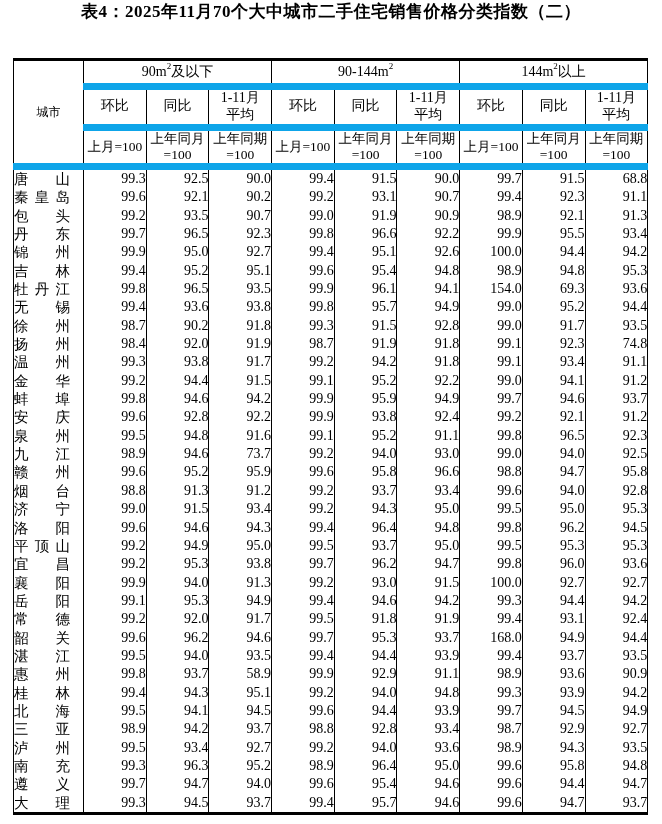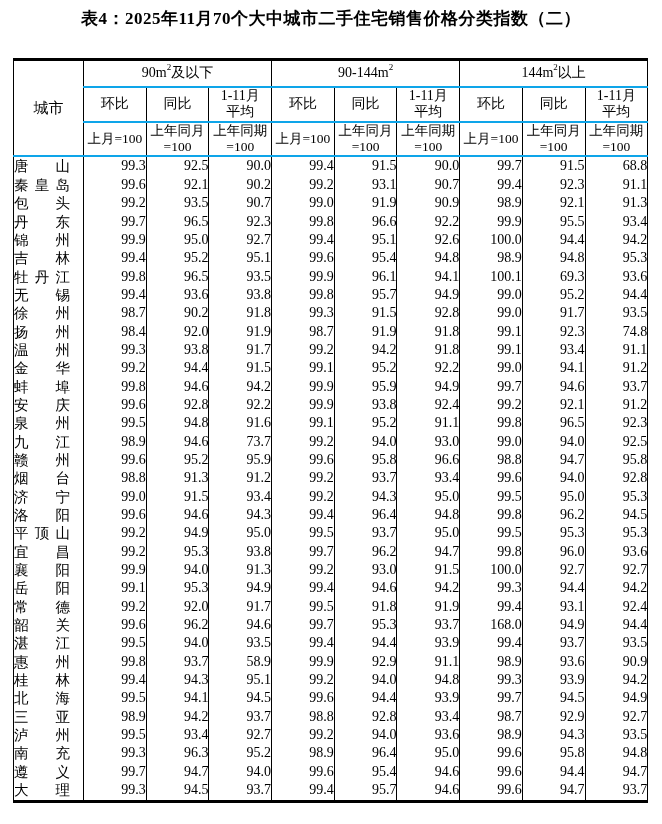--- a/index.html
+++ b/index.html
@@ -11,21 +11,21 @@
     position: relative;
     width: 662px;
     height: 824px;
     background: #ffffff;
     overflow: hidden;
     font-family: "Liberation Serif", "DejaVu Serif", serif;
     color: #000000;
   }
   .title {
     margin: 0;
-    padding-top: 7px;
+    padding-top: 0;
     text-align: center;
     font-size: 17px;
     font-weight: bold;
     letter-spacing: 0.5px;
     color: #000000;
     font-family: "Liberation Serif", "DejaVu Serif", serif;
   }
   table.price-table {
     position: absolute;
     left: 13px;
@@ -41,28 +41,28 @@
   table.price-table th,
   table.price-table td {
     border-left: 1px solid #000000;
     border-right: 1px solid #000000;
     padding: 0;
     font-weight: normal;
     color: #000000;
     box-sizing: border-box;
   }
   thead th {
-    border-bottom: 2px solid #0ea5e9;
+    border-bottom: 7px solid #0ea5e9;
     text-align: center;
     vertical-align: middle;
     font-size: 14px;
     line-height: 1.2;
     white-space: pre-line;
   }
-  th.city-h   { font-size: 15px; }
+  th.city-h   { font-size: 12px; }
   th.group-h  { height: 27px; }
   th.label-h  { height: 34px; }
   th.sub-h    { height: 28px; font-size: 13.5px; }
   th.group-h sup {
     font-size: 9px;
     line-height: 0;
     position: relative;
     top: -1px;
   }
   tbody td {
@@ -253,21 +253,21 @@
               <span>丹</span>
               <span>江</span>
             </span>
           </td>
           <td class="value-cell">99.8</td>
           <td class="value-cell">96.5</td>
           <td class="value-cell">93.5</td>
           <td class="value-cell">99.9</td>
           <td class="value-cell">96.1</td>
           <td class="value-cell">94.1</td>
-          <td class="value-cell">100.1</td>
+          <td class="value-cell">154.0</td>
           <td class="value-cell">69.3</td>
           <td class="value-cell">93.6</td>
         </tr>
         <tr>
           <td class="city-cell">
             <span class="city-inner">
               <span>无</span>
               <span>锡</span>
             </span>
           </td>

